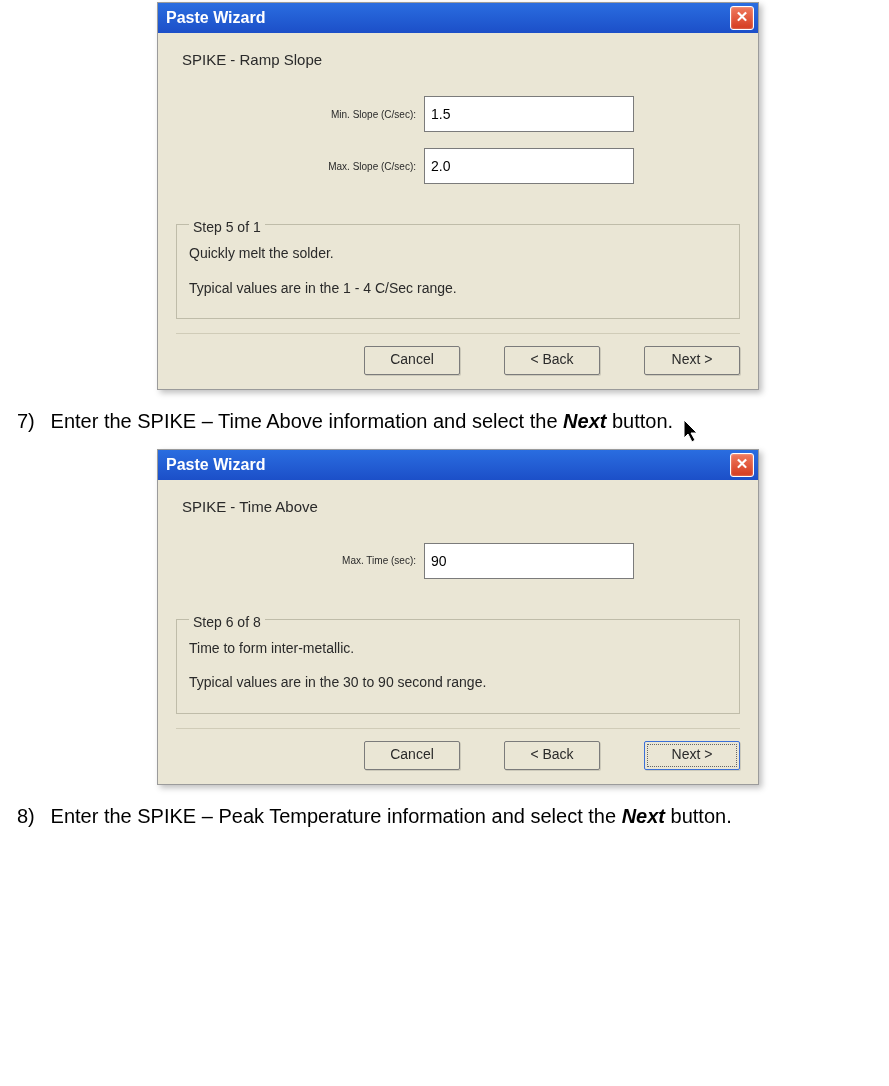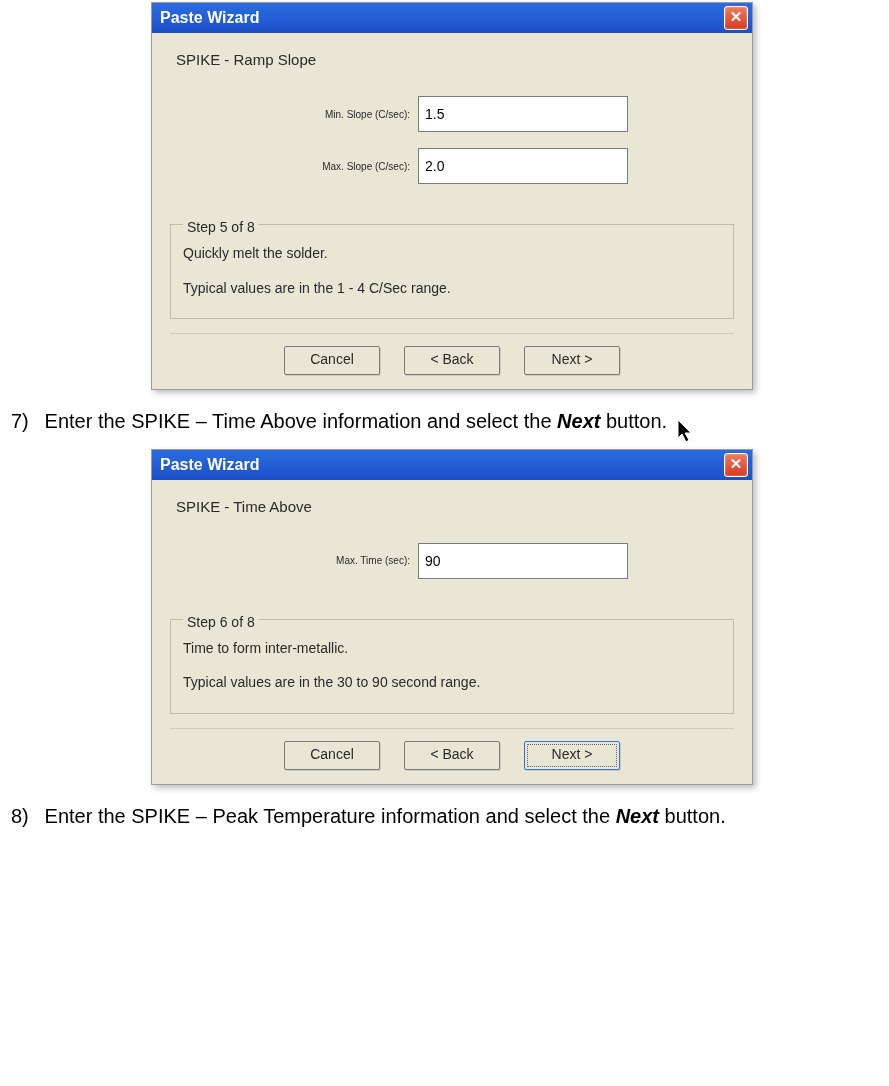--- a/index.html
+++ b/index.html
@@ -5,21 +5,21 @@
   body {
     margin: 0;
     padding: 0;
     background: #ffffff;
     font-family: Arial, Helvetica, sans-serif;
     font-size: 20px;
     color: #000;
     width: 889px;
   }
   .page {
-    padding: 0 0 20px 11px;
+    padding: 0 0 20px 17px;
   }
   .instruct {
     margin: 20px 0 16px 0;
     font-size: 20px;
   }
   .instruct .num {
     display: inline-block;
     width: 28px;
   }
   .instruct .bold {
@@ -107,22 +107,22 @@
     padding: 0 4px; 
     display:inline-block;
   }
   .group .desc1 { margin-top: -10px; }
   .group .desc2 { margin-top: 14px; }
   .buttons {
     border-top: 1px solid #d0ccb8;
     margin-top: 14px;
     padding-top: 12px;
     display: flex;
-    gap: 24px;
-    justify-content: center;
+    gap: 44px;
+    justify-content: flex-end;
   }
   .btn {
     min-width: 94px;
     height: 27px;
     background: #eae6d5;
     border: 1px solid #7b7b7b;
     border-radius: 2px;
     font-size: 14px;
     text-align: center;
     line-height: 25px;
@@ -159,21 +159,21 @@
         <div class="field-row">
           <div class="field-label">Min. Slope (C/sec):</div>
           <input class="field-input" value="1.5" style="">
         </div>
         <div class="field-row">
           <div class="field-label">Max. Slope (C/sec):</div>
           <input class="field-input" value="2.0" style="">
         </div>
 
         <div class="group">
-          <span class="step-line">Step 5 of 8</span>
+          <span class="step-line">Step 5 of 1</span>
           <div class="desc1">Quickly melt the solder.</div>
           <div class="desc2">Typical values are in the 1 - 4 C/Sec range.</div>
         </div>
 
         <div class="buttons">
           <div class="btn">Cancel</div>
           <div class="btn">&lt; Back</div>
           <div class="btn">Next &gt;</div>
         </div>
       </div>

